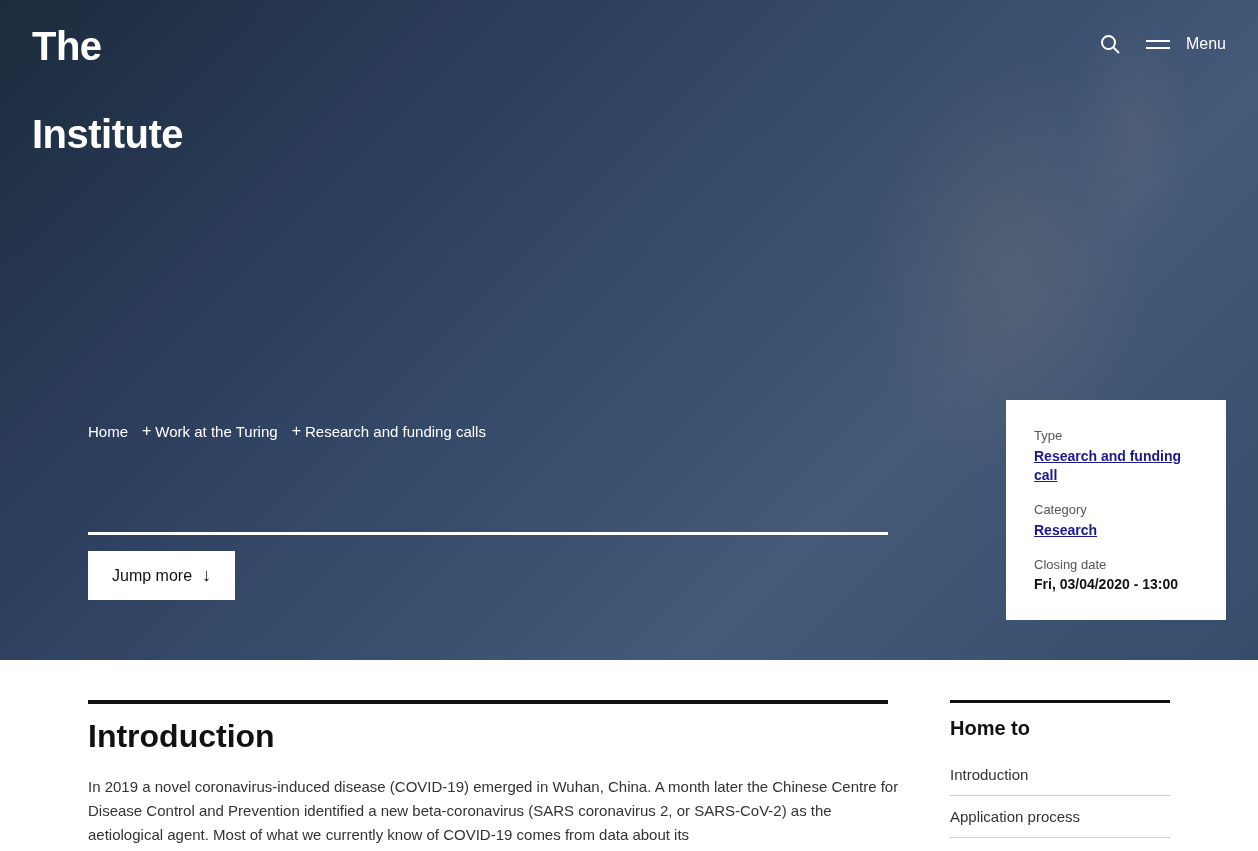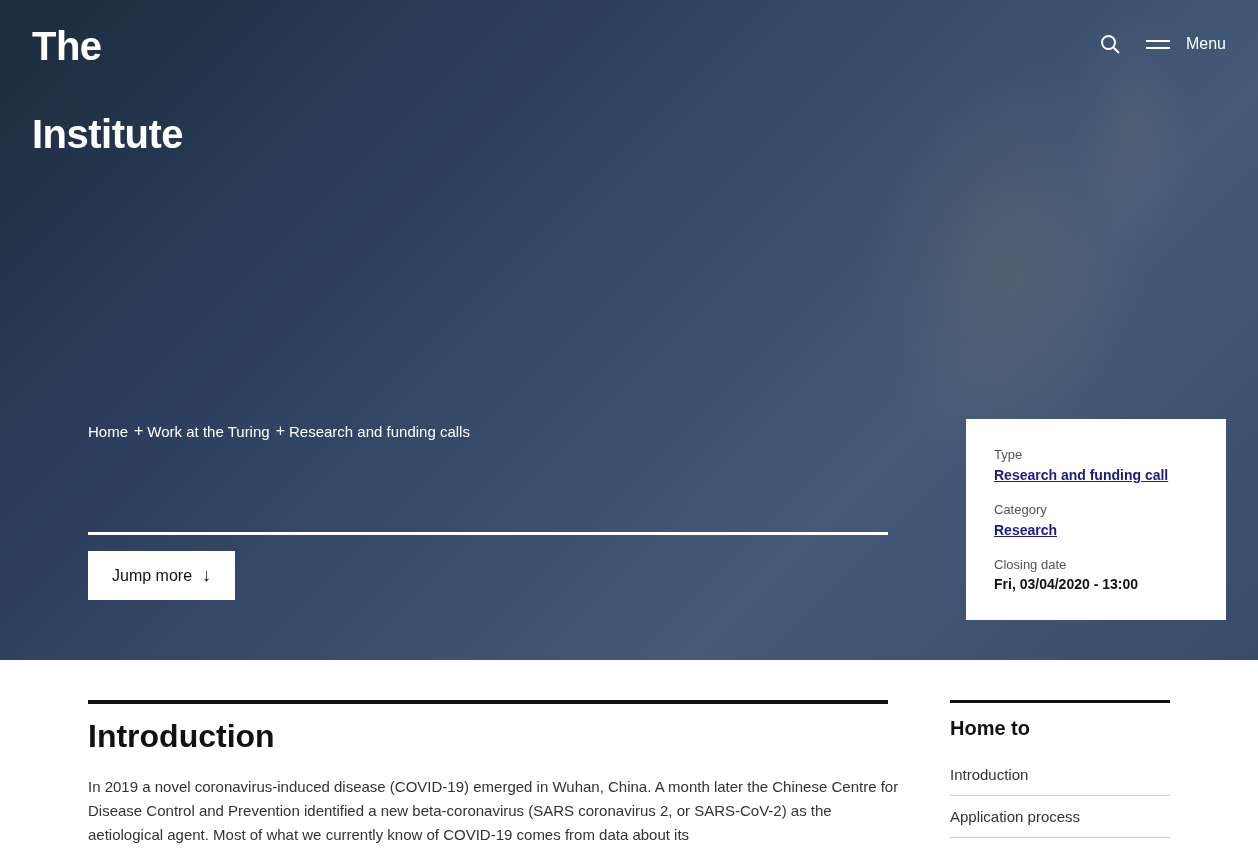--- a/index.html
+++ b/index.html
@@ -109,21 +109,21 @@
       gap: 0;
       z-index: 10;
     }
 
     .breadcrumb-item {
       color: #fff;
       font-size: 15px;
       cursor: pointer;
       display: flex;
       align-items: center;
-      gap: 6px;
+      gap: 14px;
       padding-right: 4px;
     }
 
     .breadcrumb-item .plus {
       font-size: 16px;
       font-weight: 300;
     }
 
     
     .hero-content {
@@ -166,21 +166,21 @@
       font-size: 18px;
     }
 
     
     .info-card {
       position: absolute;
       right: 32px;
       bottom: 40px;
       background: #fff;
       padding: 28px 28px;
-      width: 260px;
+      width: 220px;
       z-index: 10;
     }
 
     .info-card-label {
       font-size: 13px;
       color: #555;
       margin-bottom: 4px;
     }
 
     .info-card-value {

